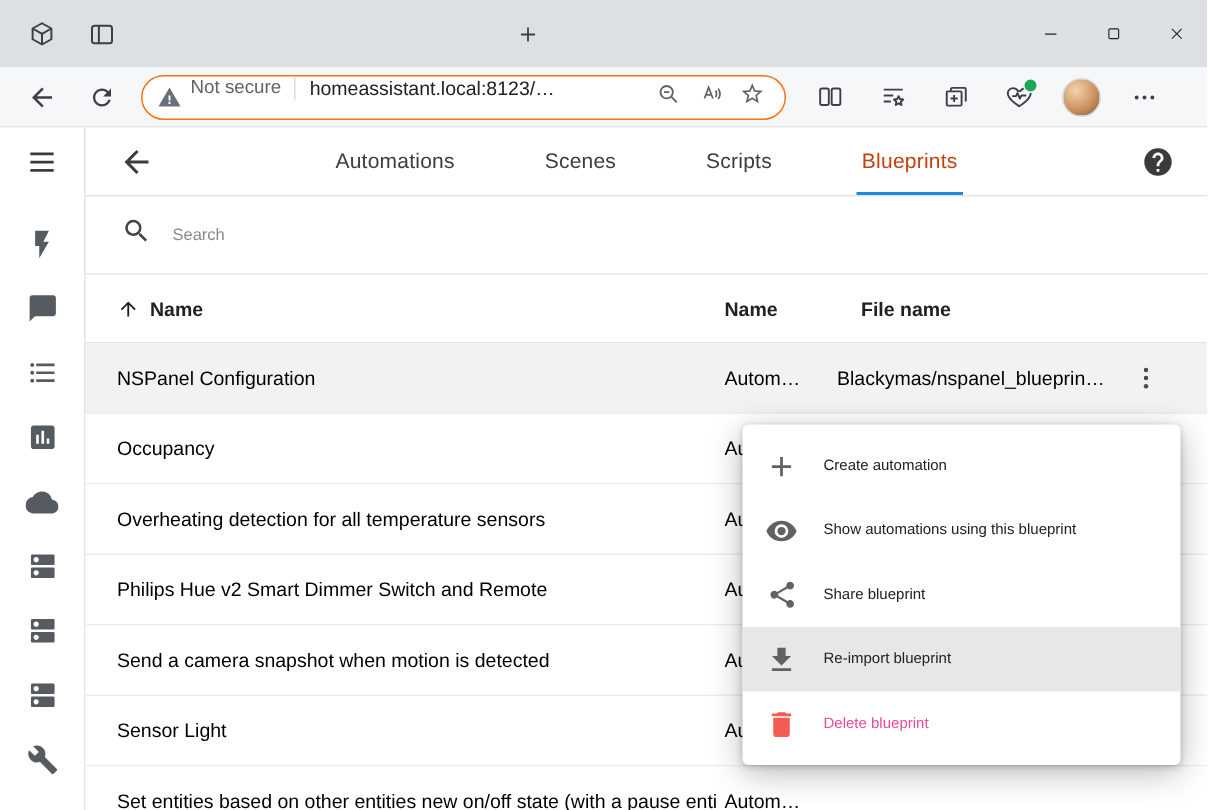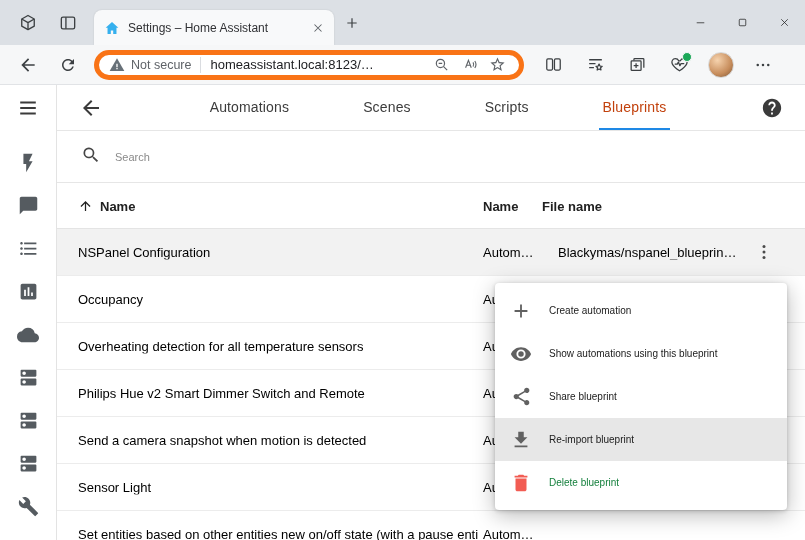--- a/index.html
+++ b/index.html
@@ -29,57 +29,57 @@
 
   
   .navbar {
     position:absolute; left:0; top:45px; width:805px; height:40px; background:#f6f7f8;
     border-bottom:1px solid #e1e3e6; box-sizing:border-box; display:flex; align-items:center;
   }
   .nav-ic { width:32px; height:32px; border-radius:6px; color:#3c4043; display:flex; align-items:center; justify-content:center; cursor:pointer; }
   .nav-back { margin-left:12px; }
   .nav-refresh { margin-left:8px; }
   .addrbar {
-    margin-left:10px; width:430px; height:30px; background:#fff; border:5px solid #f97316;
-    border-radius:15px; display:flex; align-items:center; padding:0 10px; box-sizing:border-box;
+    margin-left:10px; width:430px; height:30px; background:#fff; border:1px solid #f97316;
+    border-radius:15px; display:flex; padding:0 10px; box-sizing:border-box;
   }
   .addr-sec { font-size:12.5px; color:#5f6368; margin-left:6px; white-space:nowrap; }
   .addr-div { width:1px; height:16px; background:#dadce0; margin:0 9px; }
   .addr-url { flex:1; font-size:13px; color:#202124; white-space:nowrap; overflow:hidden; }
   .addr-ic { width:24px; height:24px; color:#5f6368; display:flex; align-items:center; justify-content:center; margin-left:4px; cursor:pointer; }
   .nav-right { display:flex; align-items:center; margin-left:14px; gap:12px; }
   .nr-ic { width:30px; height:30px; color:#3c4043; display:flex; align-items:center; justify-content:center; position:relative; cursor:pointer; }
   .green-dot { position:absolute; right:2px; top:2px; width:8px; height:8px; border-radius:50%; background:#1ba757; border:1.5px solid #f6f7f8; }
   .avatar { width:24px; height:24px; border-radius:50%; background:radial-gradient(circle at 35% 30%, #f6d3ae, #c78d5c 60%, #7d5433); border:1px solid #d7d7d7; cursor:pointer; }
 
   
   .ha { position:absolute; left:0; top:85px; width:805px; height:455px; background:#fff; }
   .sidebar { position:absolute; left:0; top:0; width:57px; height:455px; border-right:1px solid #e3e3e3; box-sizing:border-box; }
   .sb-menu { position:absolute; left:0; top:0; width:56px; height:46px; display:flex; align-items:center; justify-content:center; color:#3b3b3b; cursor:pointer; }
   .sb-list { position:absolute; left:0; top:56px; width:56px; display:flex; flex-direction:column; align-items:center; }
   .sb-item { width:56px; height:43px; display:flex; align-items:center; justify-content:center; color:#555b60; cursor:pointer; }
 
   .ha-header { position:absolute; left:57px; top:0; width:748px; height:46px; border-bottom:1px solid #e6e6e6; box-sizing:border-box; display:flex; align-items:stretch; }
   .hh-back { position:absolute; left:22px; top:11px; width:24px; height:24px; color:#3b3b3b; cursor:pointer; }
   .hh-tabs { position:absolute; left:0; right:0; top:0; bottom:0; display:flex; justify-content:center; gap:52px; }
-  .hh-tab { display:flex; align-items:center; font-size:14px; font-weight:500; color:#3c3c3c; padding:0 4px; box-sizing:border-box; border-bottom:2px solid transparent; cursor:pointer; letter-spacing:.15px;margin-left:14px; }
+  .hh-tab { display:flex; align-items:center; font-size:14px; font-weight:500; color:#3c3c3c; padding:0 4px; box-sizing:border-box; border-bottom:2px solid transparent; cursor:pointer; letter-spacing:.15px; }
   .hh-tab.active { color:#c2410c; border-bottom-color:#1e88e5; }
   .hh-help { position:absolute; right:22px; top:12px; width:22px; height:22px; color:#3b3b3b; cursor:pointer; }
 
   .search-row { position:absolute; left:57px; top:46px; width:748px; height:52px; border-bottom:1px solid #e6e6e6; box-sizing:border-box; display:flex; align-items:center; }
   .search-ic { margin-left:24px; color:#454545; }
   .search-input { border:none; outline:none; background:transparent; font-size:11px; color:#212121; margin-left:12px; width:600px; font-family:"Liberation Sans",sans-serif; }
   .search-input::placeholder { color:#8a8a8a; opacity:1; }
 
   .ha-table { position:absolute; left:57px; top:98px; width:748px; height:357px; overflow:hidden; }
   .thead { position:relative; height:46px; border-bottom:1px solid #e4e4e4; box-sizing:border-box; }
   .th { position:absolute; top:50%; transform:translateY(-50%); font-size:13px; font-weight:600; color:#212121; white-space:nowrap; }
   .th-name { left:21px; display:flex; align-items:flex-end; gap:7px; }
   .th-type { left:426px; }
-  .th-file { left:485px; }
+  .th-file { left:517px; }
   .sort-ic { color:#212121; }
 
   .trow { position:relative; height:47px; border-bottom:1px solid #ececec; box-sizing:border-box; background:#fff; }
   .trow.selected { background:#f2f2f2; }
   .td { position:absolute; top:50%; transform:translateY(-50%); font-size:13px; color:#000000; white-space:nowrap; overflow:hidden; }
   .td-name { left:21px; width:400px; }
   .td-type { left:426px; width:70px; }
   .td-file { left:501px; width:188px; }
   .row-dots { position:absolute; left:694px; top:50%; transform:translateY(-50%); width:26px; height:26px; display:flex; align-items:center; justify-content:center; color:#4a4a4a; border-radius:50%; cursor:pointer; }
 
@@ -87,54 +87,41 @@
   .ctx-menu {
     position:absolute; left:495px; top:283px; width:292px; background:#fff; z-index:20;
     border-radius:4px; box-shadow:0 5px 22px rgba(0,0,0,.28), 0 1px 4px rgba(0,0,0,.18);
     padding:6px 0; box-sizing:border-box;
   }
   .ctx-item { height:43px; display:flex; align-items:center; gap:17px; padding:0 15px; cursor:pointer; }
   .ctx-item.hovered { background:#e7e7e7; }
   .ctx-icon { width:22px; height:22px; color:#616161; display:flex; align-items:center; justify-content:center; flex:none; }
   .ctx-label { font-size:10px; color:#212121; white-space:nowrap; }
   .ctx-item.danger .ctx-icon { color:#f25c53; }
-  .ctx-item.danger .ctx-label { color:#15803d; }
+  .ctx-item.danger .ctx-label { color:#ec4899; }
 </style>
 </head>
 <body>
 
 <div class="screen">
 
   <div class="titlebar">
     <span class="tb-icon tb-workspaces ic">
       <svg viewBox="0 0 24 24" width="20" height="20" fill="none" stroke="currentColor" stroke-width="1.6" stroke-linejoin="round">
           <path d="M12 3l7.5 4.2v8.6L12 20l-7.5-4.2V7.2L12 3z"></path>
           <path d="M12 11.5L4.5 7.2M12 11.5l7.5-4.3M12 11.5V20"></path>
         </svg>
     </span>
     <span class="tb-icon tb-tabactions ic">
       <svg viewBox="0 0 24 24" width="20" height="20" fill="none" stroke="currentColor" stroke-width="1.6">
           <rect x="4" y="5" width="16" height="14" rx="2"></rect>
           <path d="M9.5 5v14"></path>
         </svg>
     </span>
 
-    <div class="tab">
-      <span class="ic">
-        <svg viewBox="0 0 24 24" width="16" height="16">
-            <path fill="#35b0ee" d="M12 3l9.5 8.5h-2.8V21h-4.9v-5.4h-3.6V21H5.3v-9.5H2.5L12 3z"></path>
-          </svg>
-      </span>
-      <span class="tab-title">Settings – Home Assistant</span>
-      <span class="tab-close ic">
-        <svg viewBox="0 0 24 24" width="14" height="14" fill="none" stroke="currentColor" stroke-width="1.8">
-            <path d="M6 6l12 12M18 6L6 18"></path>
-          </svg>
-      </span>
-    </div>
 
     <span class="newtab ic">
       <svg viewBox="0 0 24 24" width="16" height="16" fill="none" stroke="currentColor" stroke-width="1.8">
           <path d="M12 5v14M5 12h14"></path>
         </svg>
     </span>
 
     <div class="wincontrols">
       <span class="winbtn">
         <svg viewBox="0 0 24 24" width="13" height="13" fill="none" stroke="currentColor" stroke-width="1.4">

